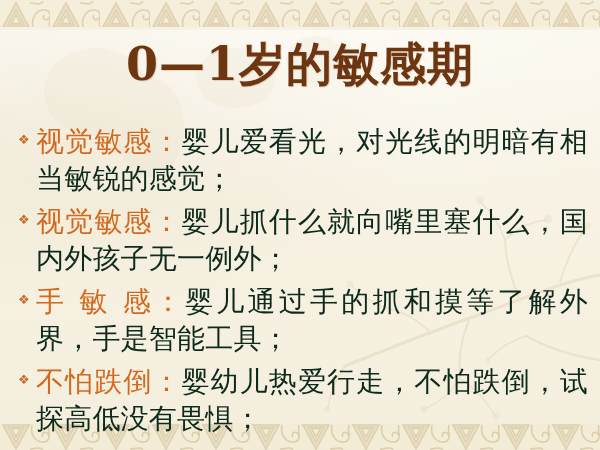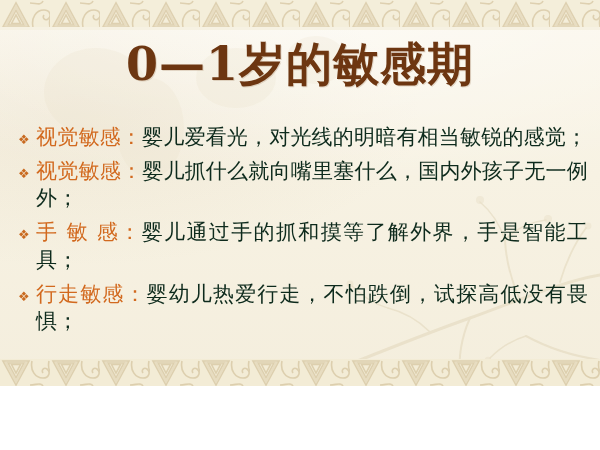--- a/index.html
+++ b/index.html
@@ -3,21 +3,21 @@
 <meta charset="utf-8">
 <style>
   html, body {
     margin: 0;
     padding: 0;
     background: #ffffff;
   }
   #slide {
     position: relative;
     width: 600px;
-    height: 386px;
+    height: 450px;
     overflow: hidden;
     background: #f8f3e5;
     font-family: "DejaVu Serif", "Liberation Serif", serif;
   }
 
   
   .bg-base {
     position: absolute;
     inset: 0;
     background:
@@ -83,21 +83,21 @@
     flex: 0 0 auto;
     width: 18px;
     margin-top: 9px;
     font-size: 13px;
     line-height: 1;
     color: #c96a20;
     text-align: left;
   }
   .bullet-text {
     flex: 1 1 auto;
-    font-size: 21px;
+    font-size: 28px;
     line-height: 1.32;
     color: #0d2a1c;
     letter-spacing: 0.2px;
     text-align: justify;
     text-justify: inter-ideograph;
   }
   .term {
     color: #d2691e;
   }
   .sep {
@@ -211,19 +211,19 @@
     <div class="bullet-row">
       <span class="bullet-mark">❖</span>
       <span class="bullet-text">
         <span class="term">手 敏 感</span><span class="sep">：</span><span>婴儿通过手的抓和摸等了解外界，手是智能工具；</span>
       </span>
     </div>
 
     <div class="bullet-row">
       <span class="bullet-mark">❖</span>
       <span class="bullet-text">
-        <span class="term">行走敏感</span><span class="sep">：</span><span>婴幼儿热爱行走，不怕跌倒，试探高低没有畏惧；</span>
+        <span class="term">不怕跌倒</span><span class="sep">：</span><span>婴幼儿热爱行走，不怕跌倒，试探高低没有畏惧；</span>
       </span>
     </div>
 
   </div>
 
 </div>
 
 </body></html>

